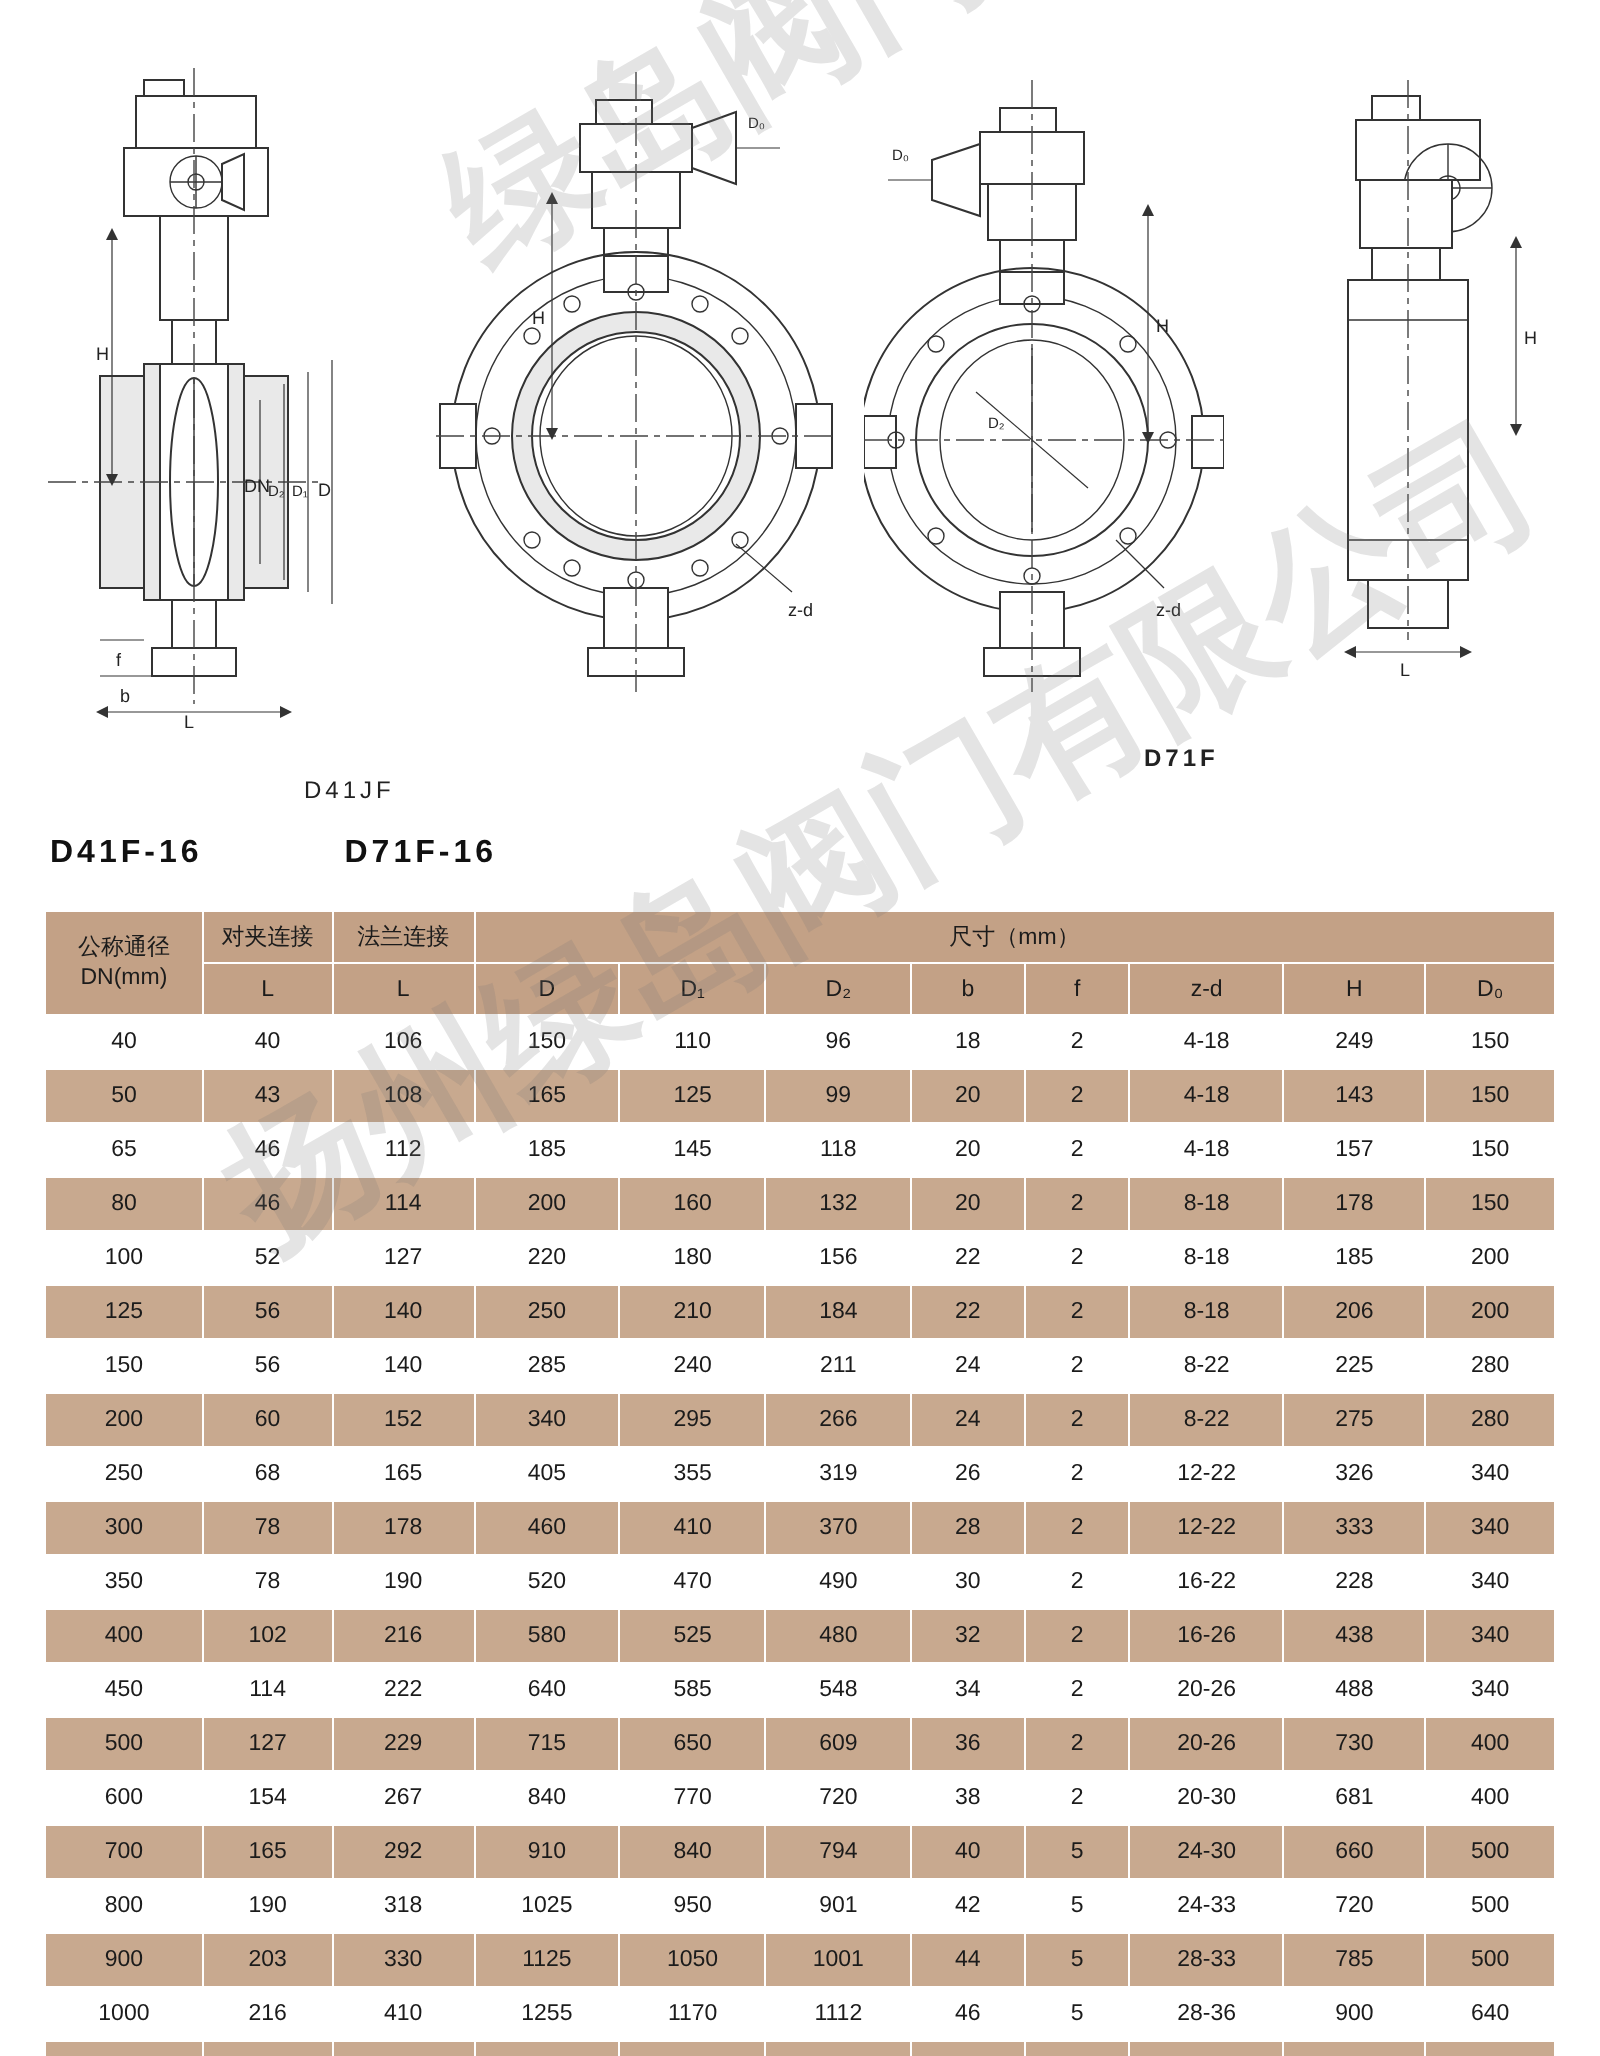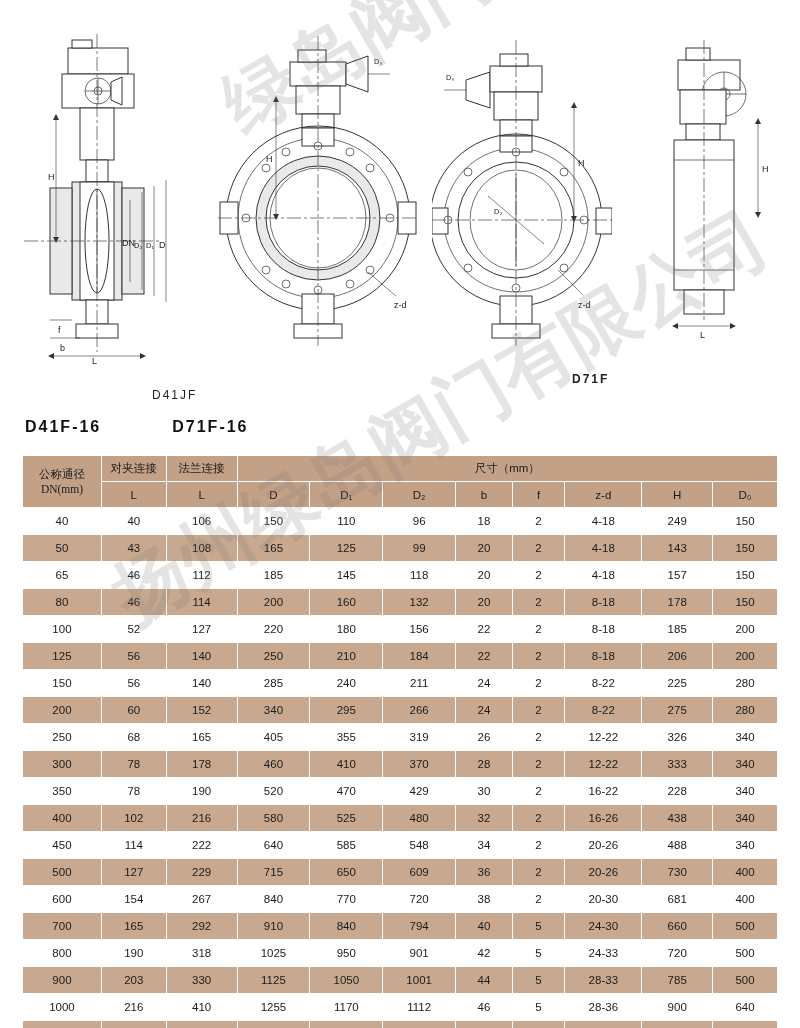--- a/index.html
+++ b/index.html
@@ -47,21 +47,21 @@
   th,td{
     border:1px solid #ffffff;
     text-align:center;
     font-size:11.5px;
     color:#1b1b1b;
     padding:0;
     height:25px;
     font-family:"Liberation Sans", sans-serif;
   }
   thead th{background:#c3a186;font-size:11.5px;font-weight:normal;}
-  .th-dn{line-height:1.25;font-family:Liberation Serif, serif;}
+  .th-dn{line-height:1.25;}
   tbody tr:nth-child(odd) td{background:#ffffff;}
   tbody tr:nth-child(even) td{background:#c8a98f;}
   tbody td{height:26px;}
 
   
   .wm{
     position:absolute;inset:0;
     pointer-events:none;
     overflow:hidden;
   }
@@ -445,21 +445,21 @@
             <td>12-22</td>
             <td>333</td>
             <td>340</td>
           </tr>
           <tr>
             <td>350</td>
             <td>78</td>
             <td>190</td>
             <td>520</td>
             <td>470</td>
-            <td>429</td>
+            <td>490</td>
             <td>30</td>
             <td>2</td>
             <td>16-22</td>
             <td>228</td>
             <td>340</td>
           </tr>
           <tr>
             <td>400</td>
             <td>102</td>
             <td>216</td>

